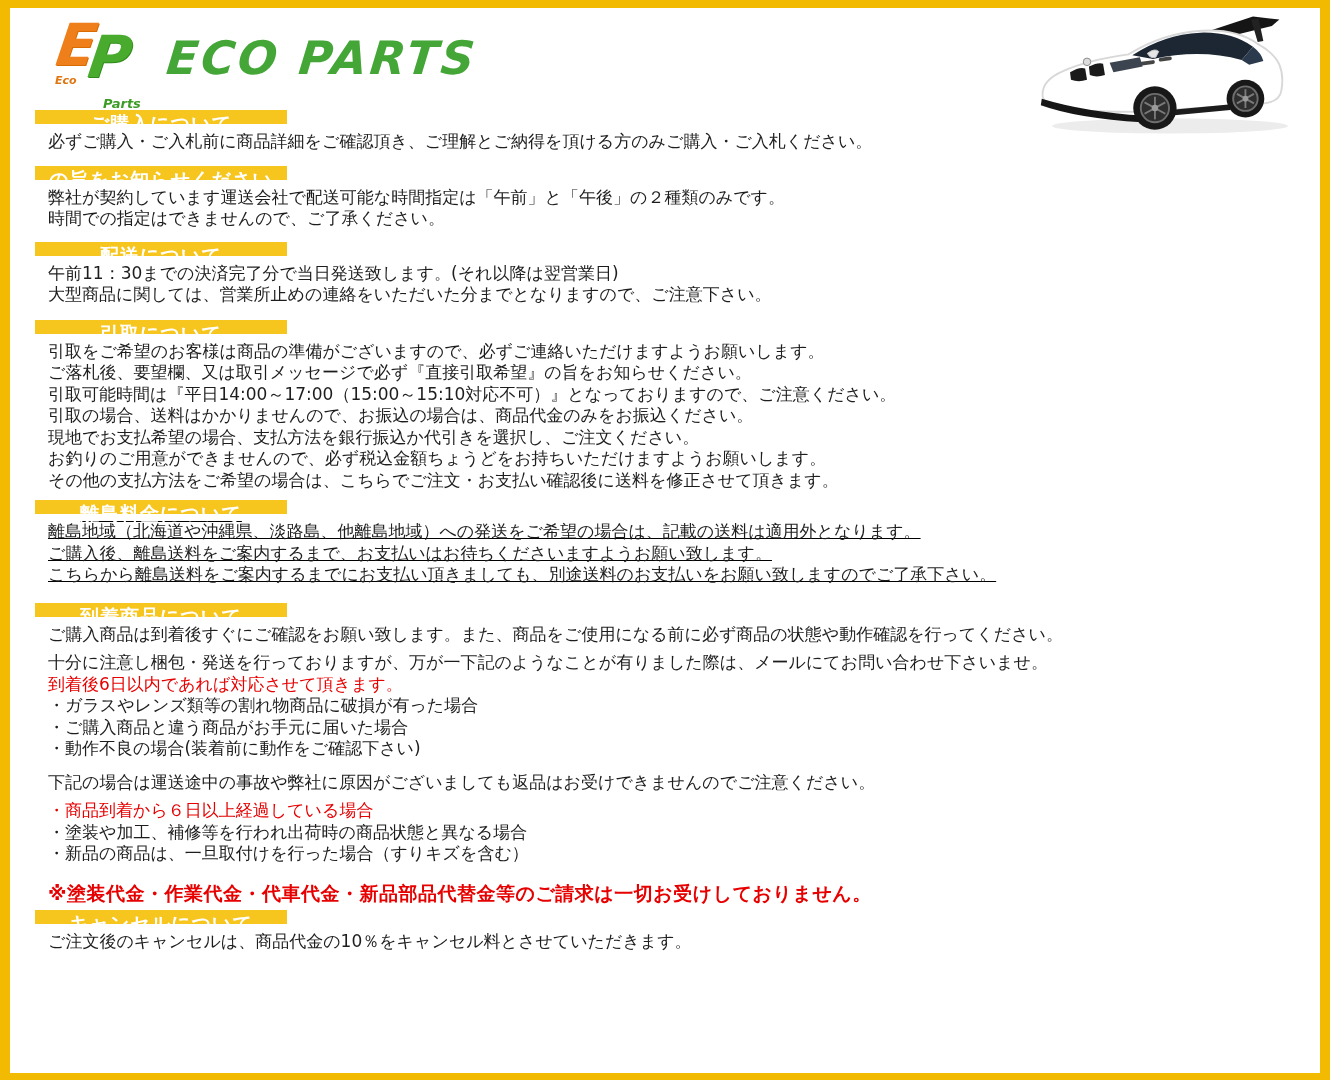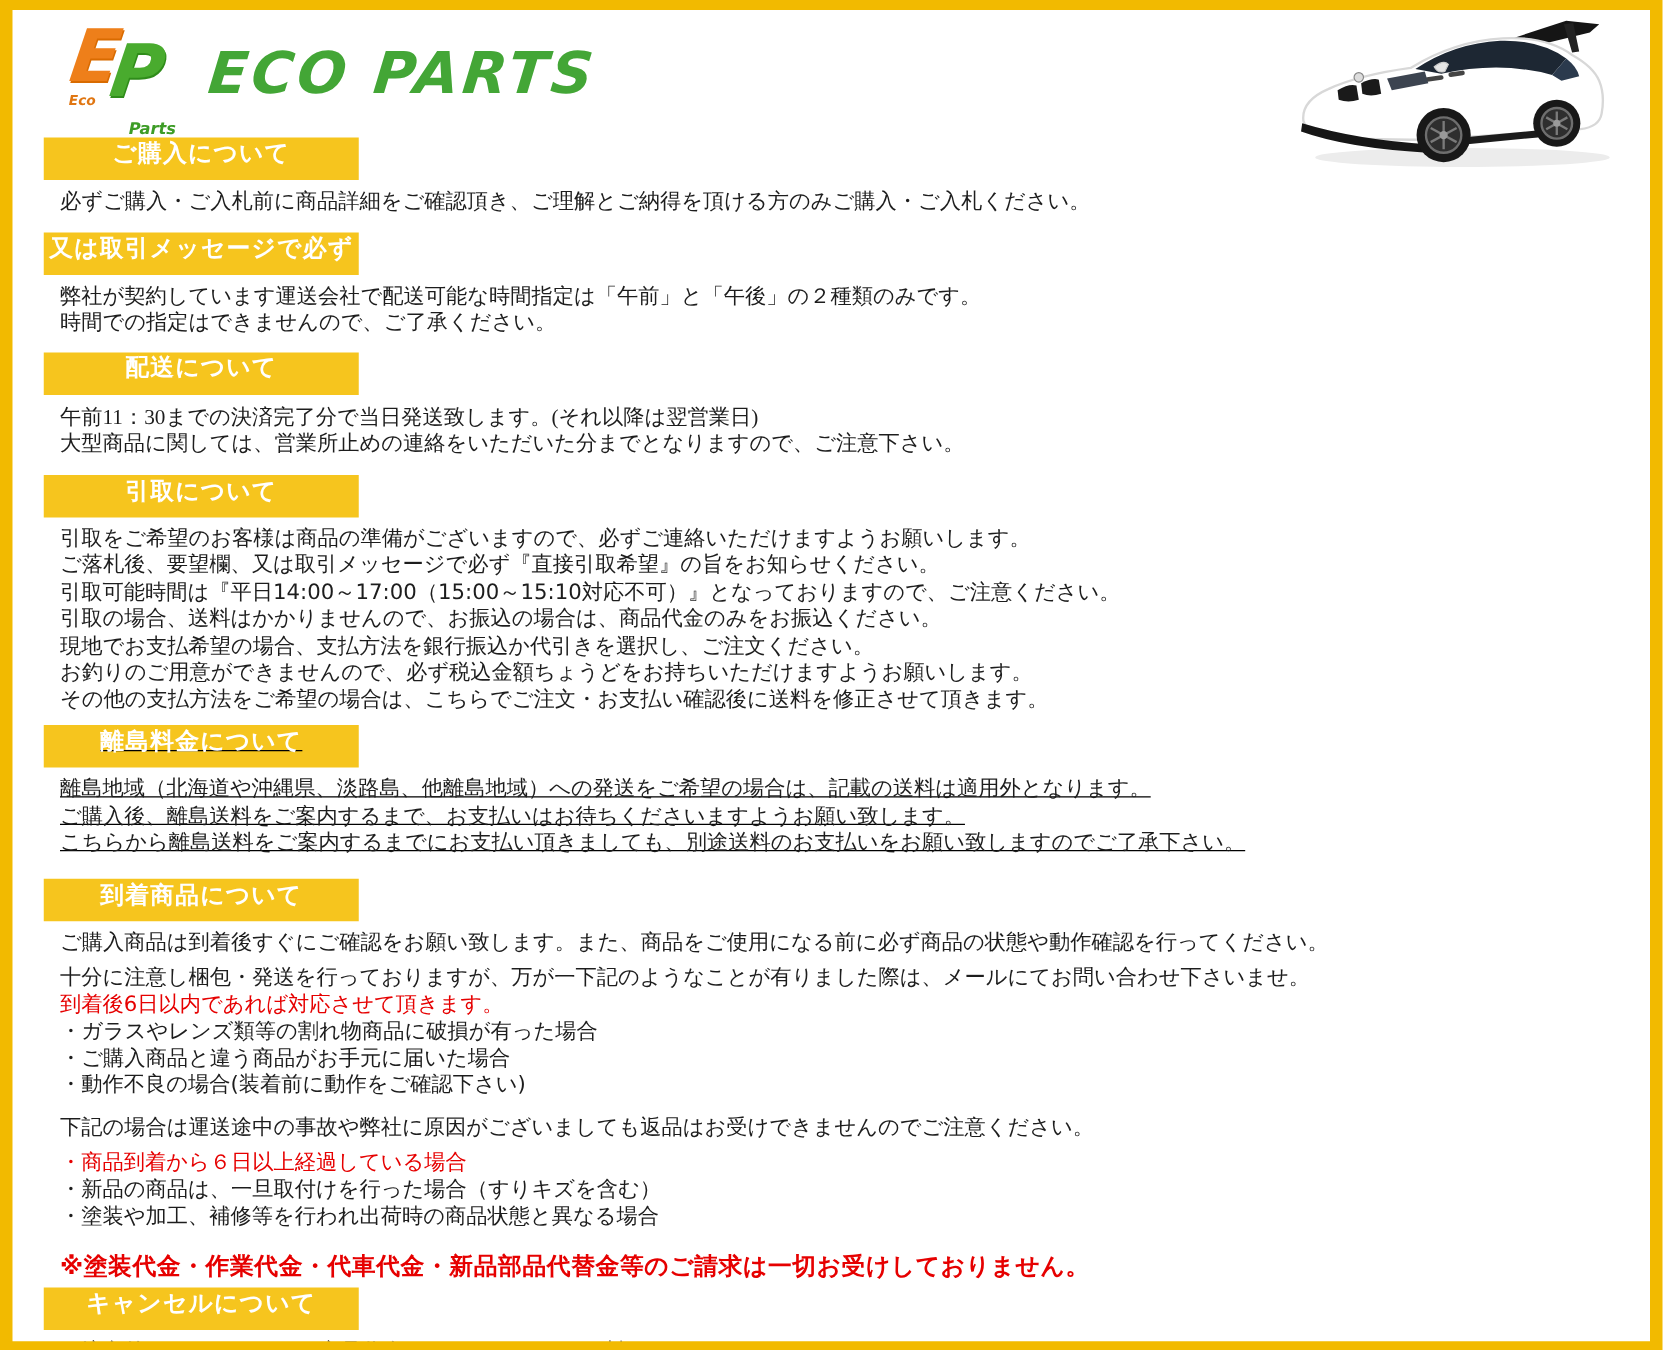--- a/index.html
+++ b/index.html
@@ -37,27 +37,27 @@
     font-size:46px;font-weight:bold;font-style:italic;
     color:#43a636;letter-spacing:3px;transform:skewX(-6deg);
     white-space:nowrap;
   }
   .car{position:absolute;left:1015px;top:2px;width:290px;height:132px;}
 
   
   #sections{position:relative;}
   .section{margin-left:25px;}
   #sections .section:nth-child(2){margin-top:13px;}
-  #sections .section:nth-child(3){margin-top:12px;font-family:Liberation Serif, serif;}
+  #sections .section:nth-child(3){margin-top:12px;}
   #sections .section:nth-child(4){margin-top:14px;}
   #sections .section:nth-child(5){margin-top:9px;text-decoration:underline;}
   #sections .section:nth-child(6){margin-top:17px;}
   #sections .section:nth-child(7){margin-top:5px;}
   .bar{
-    width:252px;height:34px;background:#f6c51e;
+    width:252px;height:14px;background:#f6c51e;
     margin-bottom:7px;
     text-align:center;line-height:26px;
   }
   .bar-text{color:#ffffff;font-weight:bold;font-size:19px;letter-spacing:1px;}
   .lines{margin-left:13px;}
   .line{font-size:17px;line-height:21.5px;color:#1d1d1d;white-space:nowrap;}
   .line.red{color:#e60000;}
   .line.red-bold{color:#e60000;font-weight:bold;font-size:19px;line-height:24px;letter-spacing:0.5px;}
   .gap-sm{margin-top:7px;}
   .gap-md{margin-top:12px;}
@@ -135,21 +135,21 @@
     <div class="bar">
       <span class="bar-text">ご購入について</span>
     </div>
     <div class="lines">
           <div class="line">必ずご購入・ご入札前に商品詳細をご確認頂き、ご理解とご納得を頂ける方のみご購入・ご入札ください。</div>
         </div>
   </section>
 
   <section class="section">
     <div class="bar">
-      <span class="bar-text">又は取引メッセージで必ず</span>
+      <span class="bar-text">の旨をお知らせください</span>
     </div>
     <div class="lines">
           <div class="line">弊社が契約しています運送会社で配送可能な時間指定は「午前」と「午後」の２種類のみです。</div>
           <div class="line">時間での指定はできませんので、ご了承ください。</div>
         </div>
   </section>
 
   <section class="section">
     <div class="bar">
       <span class="bar-text">配送について</span>
@@ -192,22 +192,22 @@
     </div>
     <div class="lines">
           <div class="line">ご購入商品は到着後すぐにご確認をお願い致します。また、商品をご使用になる前に必ず商品の状態や動作確認を行ってください。</div>
           <div class="line gap-sm">十分に注意し梱包・発送を行っておりますが、万が一下記のようなことが有りました際は、メールにてお問い合わせ下さいませ。</div>
           <div class="line red">到着後6日以内であれば対応させて頂きます。</div>
           <div class="line">・ガラスやレンズ類等の割れ物商品に破損が有った場合</div>
           <div class="line">・ご購入商品と違う商品がお手元に届いた場合</div>
           <div class="line">・動作不良の場合(装着前に動作をご確認下さい)</div>
           <div class="line gap-md">下記の場合は運送途中の事故や弊社に原因がございましても返品はお受けできませんのでご注意ください。</div>
           <div class="line red gap-sm">・商品到着から６日以上経過している場合</div>
+          <div class="line">・塗装や加工、補修等を行われ出荷時の商品状態と異なる場合</div>
           <div class="line">・新品の商品は、一旦取付けを行った場合（すりキズを含む）</div>
-          <div class="line">・塗装や加工、補修等を行われ出荷時の商品状態と異なる場合</div>
           <div class="line red-bold gap-lg">※塗装代金・作業代金・代車代金・新品部品代替金等のご請求は一切お受けしておりません。</div>
         </div>
   </section>
 
   <section class="section">
     <div class="bar">
       <span class="bar-text">キャンセルについて</span>
     </div>
     <div class="lines">
           <div class="line">ご注文後のキャンセルは、商品代金の10％をキャンセル料とさせていただきます。</div>

